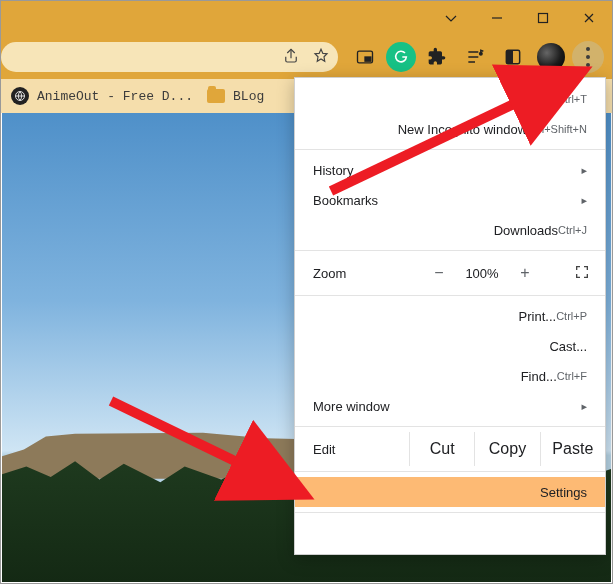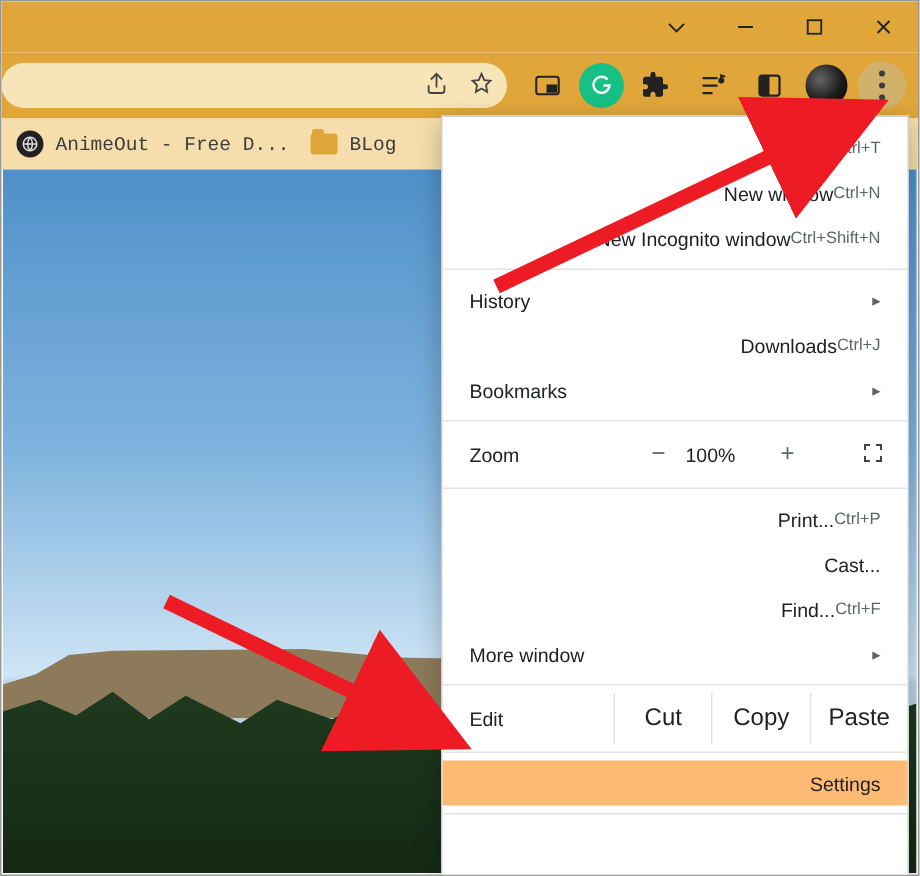--- a/index.html
+++ b/index.html
@@ -129,21 +129,21 @@
   }
   .mi.hl { background:#fdba74; }
   .sep { height:1px; background:#e3e3e3; margin:5px 0; }
 
   .zoomrow{
     display:flex; align-items:center; height:34px; padding:0 6px 0 18px; gap:0;
   }
   .zoomrow .lbl{ flex:0 0 108px; }
   .zoomctl{ display:flex; align-items:center; }
   .zbtn{ width:36px; text-align:center; color:#5f6368; font-size:16px;}
-  .zval{ width:50px; }
+  .zval{ width:50px; text-align:center; }
   .fsbtn{ margin-left:auto; width:34px; text-align:center; }
 
   .editrow{
     display:flex; align-items:center; height:34px; padding:0 0 0 18px;
   }
   .editrow .lbl{ flex:0 0 96px;}
   .ebtn{
     flex:1; height:34px; display:flex; align-items:center; justify-content:center;
     border-left:1px solid #e3e3e3; font-size:16px; color:#202124;
   }
@@ -251,37 +251,33 @@
   <div class="mesa"></div>
   <div class="trees"></div>
 </div>
 
 <div class="menu">
   <div class="mi">
     <span class="lbl">New tab</span>
     <span class="sc">Ctrl+T</span>
   </div>
   <div class="mi">
-    <span class="lbl">New window</span>
-    <span class="sc">Ctrl+N</span>
-  </div>
-  <div class="mi">
     <span class="lbl">New Incognito window</span>
     <span class="sc">Ctrl+Shift+N</span>
   </div>
   <div class="sep"></div>
   <div class="mi sub">
     <span class="lbl">History</span>
   </div>
+  <div class="mi sub">
+    <span class="lbl">Bookmarks</span>
+  </div>
   <div class="mi">
     <span class="lbl">Downloads</span>
     <span class="sc">Ctrl+J</span>
-  </div>
-  <div class="mi sub">
-    <span class="lbl">Bookmarks</span>
   </div>
   <div class="sep"></div>
   <div class="zoomrow">
     <span class="lbl">Zoom</span>
     <div class="zoomctl">
       <span class="zbtn">−</span>
       <span class="zval">100%</span>
       <span class="zbtn">+</span>
     </div>
     <span class="fsbtn">

